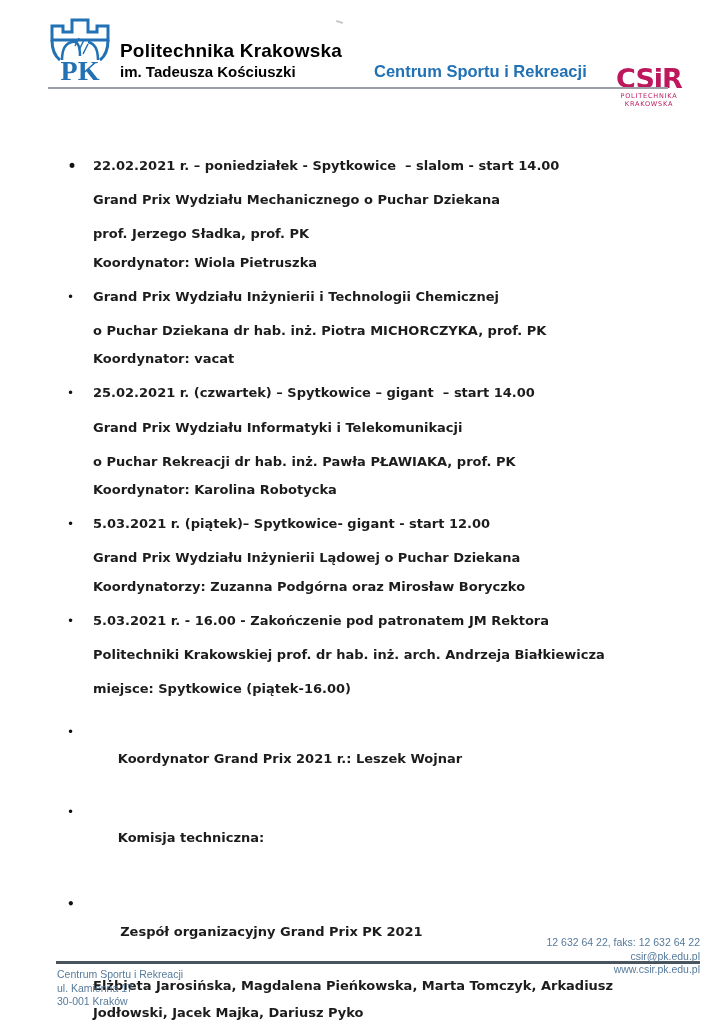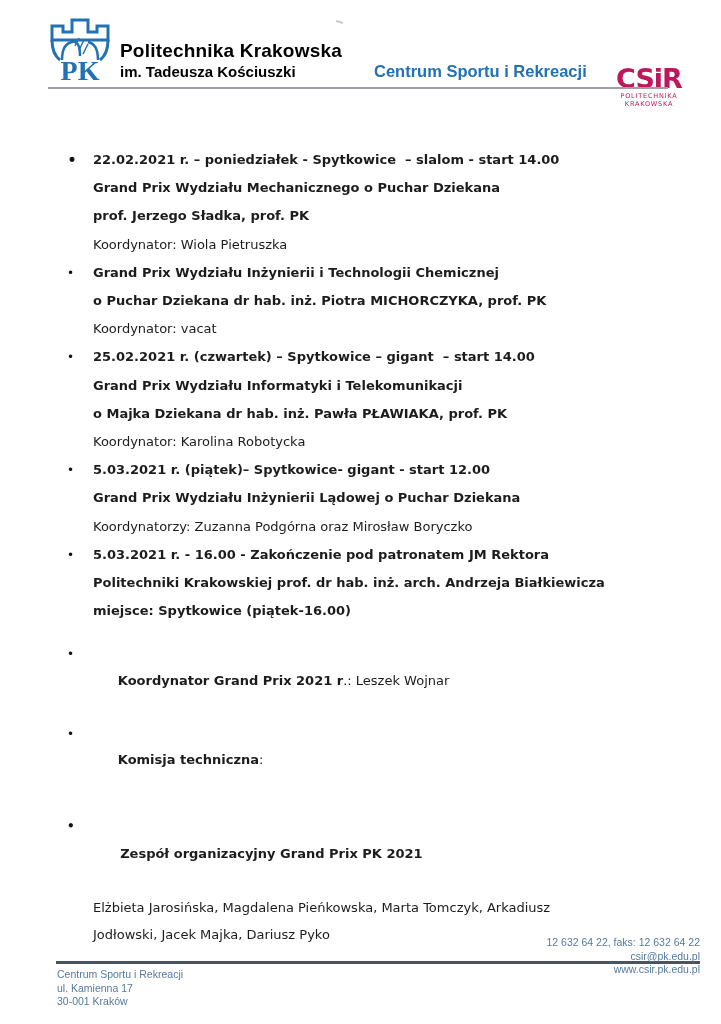--- a/index.html
+++ b/index.html
@@ -19,22 +19,22 @@
     font-family:"Liberation Sans", sans-serif;font-weight:bold;font-size:16.5px;}
   .csir-logo{position:absolute;right:22px;top:34px;width:100px;text-align:center;
     color:#be185d;font-family:"DejaVu Sans", sans-serif;margin-top:32px;}
   .csir-acronym{font-size:27px;font-weight:800;line-height:26px;letter-spacing:-1px;}
   .csir-sub{font-size:6.5px;font-weight:normal;letter-spacing:0.8px;line-height:8px;}
   .header-rule{position:absolute;left:48px;top:87px;width:620px;height:2px;background:#9aa0a6;}
   .speck{position:absolute;left:336px;top:21px;width:7px;height:2px;background:#c6c6c6;transform:rotate(18deg);}
   
   .main{position:absolute;left:93px;top:146px;width:600px;}
   .line{white-space:pre;line-height:28.2px;font-size:13px;}
-  .bold{font-weight:bold;}
-  .reg{font-weight:normal;}
+  .bold{font-weight:bold;margin-top:6px;}
+  .reg{font-weight:bold;}
   .event{position:relative;}
   .bullet{position:absolute;left:-26px;top:0;line-height:28.2px;font-size:12px;color:#111;}
   .event.first .bullet{font-size:17px;}
   .officials{position:relative;margin-top:16px;}
   .off-line{position:relative;line-height:26.5px;font-size:13px;white-space:pre;}
   .off-line .bullet{line-height:26.5px;}
   .team{position:relative;margin-top:13px;}
   .team .line{line-height:27px;}
   .team .bullet{line-height:27px;}
   
@@ -87,21 +87,21 @@
     <span class="bullet">•</span>
     <div class="line bold">Grand Prix Wydziału Inżynierii i Technologii Chemicznej</div>
     <div class="line bold">o Puchar Dziekana dr hab. inż. Piotra MICHORCZYKA, prof. PK</div>
     <div class="line reg">Koordynator: vacat</div>
   </div>
 
   <div class="event">
     <span class="bullet">•</span>
     <div class="line bold">25.02.2021 r. (czwartek) – Spytkowice – gigant  – start 14.00</div>
     <div class="line bold">Grand Prix Wydziału Informatyki i Telekomunikacji</div>
-    <div class="line bold">o Majka Dziekana dr hab. inż. Pawła PŁAWIAKA, prof. PK</div>
+    <div class="line bold">o Puchar Rekreacji dr hab. inż. Pawła PŁAWIAKA, prof. PK</div>
     <div class="line reg">Koordynator: Karolina Robotycka</div>
   </div>
 
   <div class="event">
     <span class="bullet">•</span>
     <div class="line bold">5.03.2021 r. (piątek)– Spytkowice- gigant - start 12.00</div>
     <div class="line bold">Grand Prix Wydziału Inżynierii Lądowej o Puchar Dziekana</div>
     <div class="line reg">Koordynatorzy: Zuzanna Podgórna oraz Mirosław Boryczko</div>
   </div>
 

